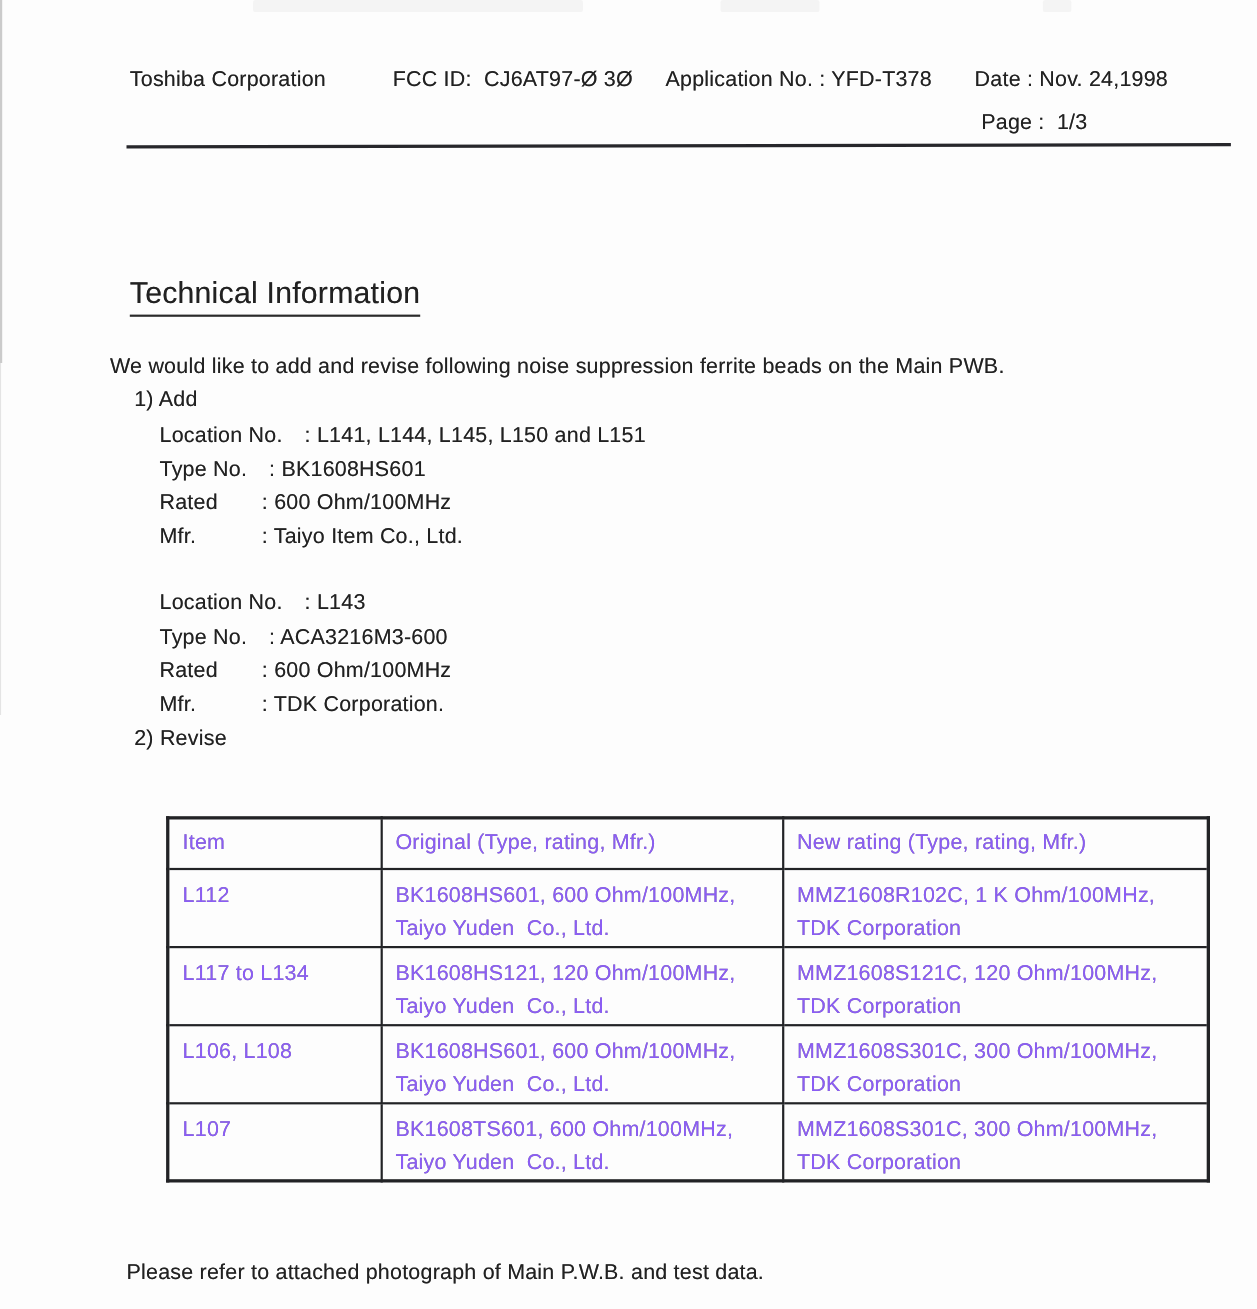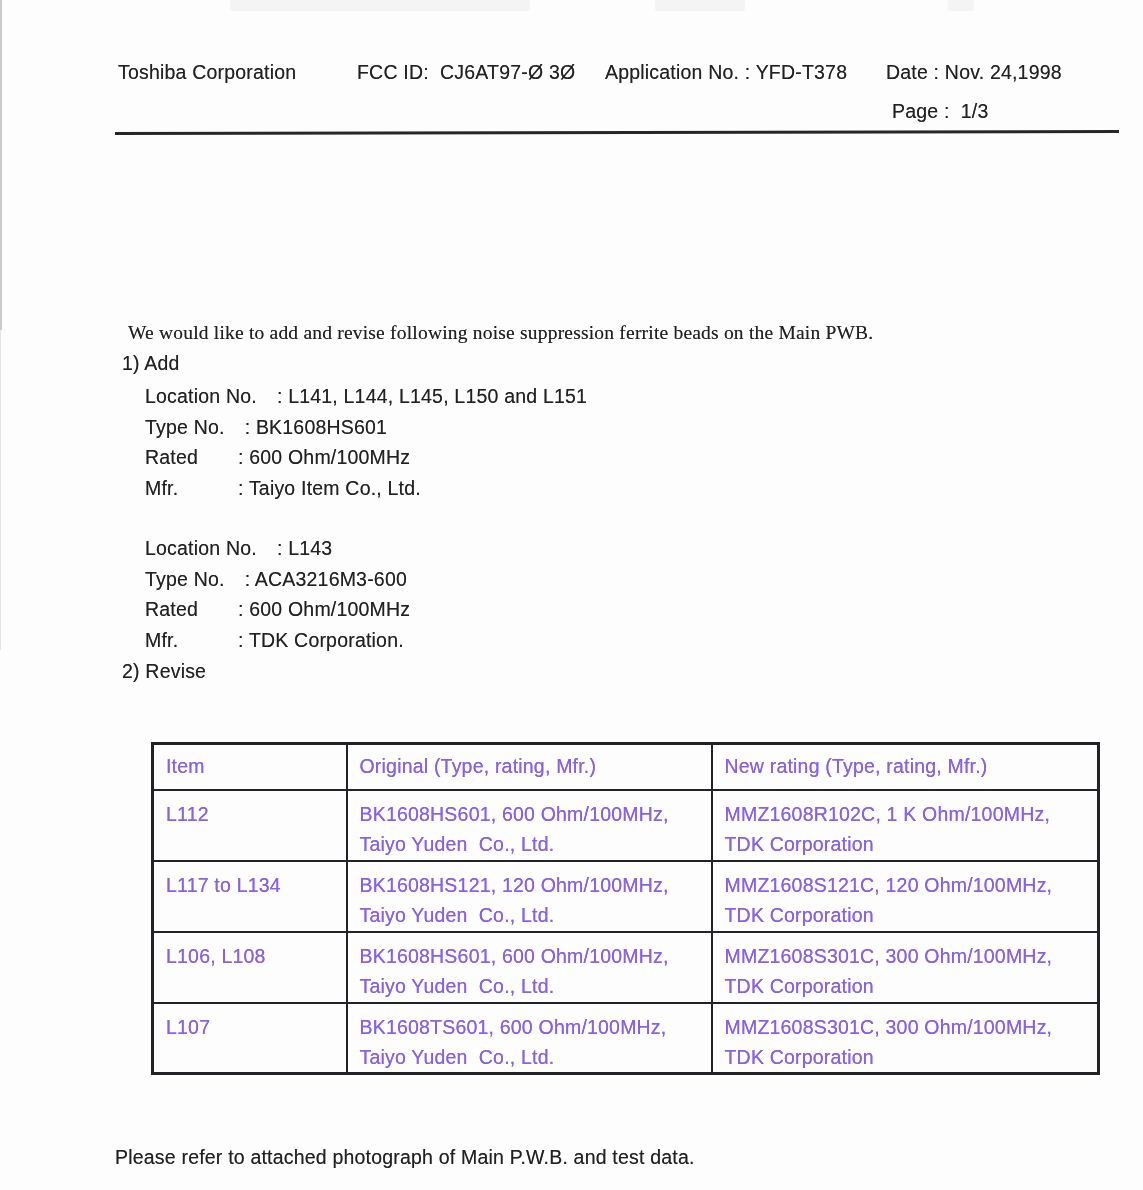--- a/index.html
+++ b/index.html
@@ -75,22 +75,23 @@
   <div class="smudge" style="left:948px; top:0; width:26px; height:11px;"></div>
 
   <span class="txt" style="left:118px; top:59px;">Toshiba Corporation</span>
   <span class="txt" style="left:357px; top:59px;">FCC ID:  CJ6AT97-Ø 3Ø</span>
   <span class="txt" style="left:605px; top:59px;">Application No. : YFD-T378</span>
   <span class="txt" style="left:886px; top:59px;">Date : Nov. 24,1998</span>
   <span class="txt" style="left:892px; top:98px;">Page :  1/3</span>
 
   <div class="hdr-rule"></div>
 
+  <div class="doc-title">Technical Information</div>
 
-  <span class="txt" style="left:128px; top:320px;font-family:Liberation Serif, serif;">We would like to add and revise following noise suppression ferrite beads on the Main PWB.</span>
+  <span class="txt" style="left:100px; top:320px;">We would like to add and revise following noise suppression ferrite beads on the Main PWB.</span>
   <span class="txt" style="left:122px; top:350px;">1) Add</span>
 
   <div class="detail-block" style="top:381px;">
     <div class="d-row">
       <span class="d-label">Location No.</span>
         <span class="d-value">: L141, L144, L145, L150 and L151</span>
     </div>
     <div class="d-row">
       <span class="d-label">Type No.</span>
         <span class="d-value">: BK1608HS601</span>

